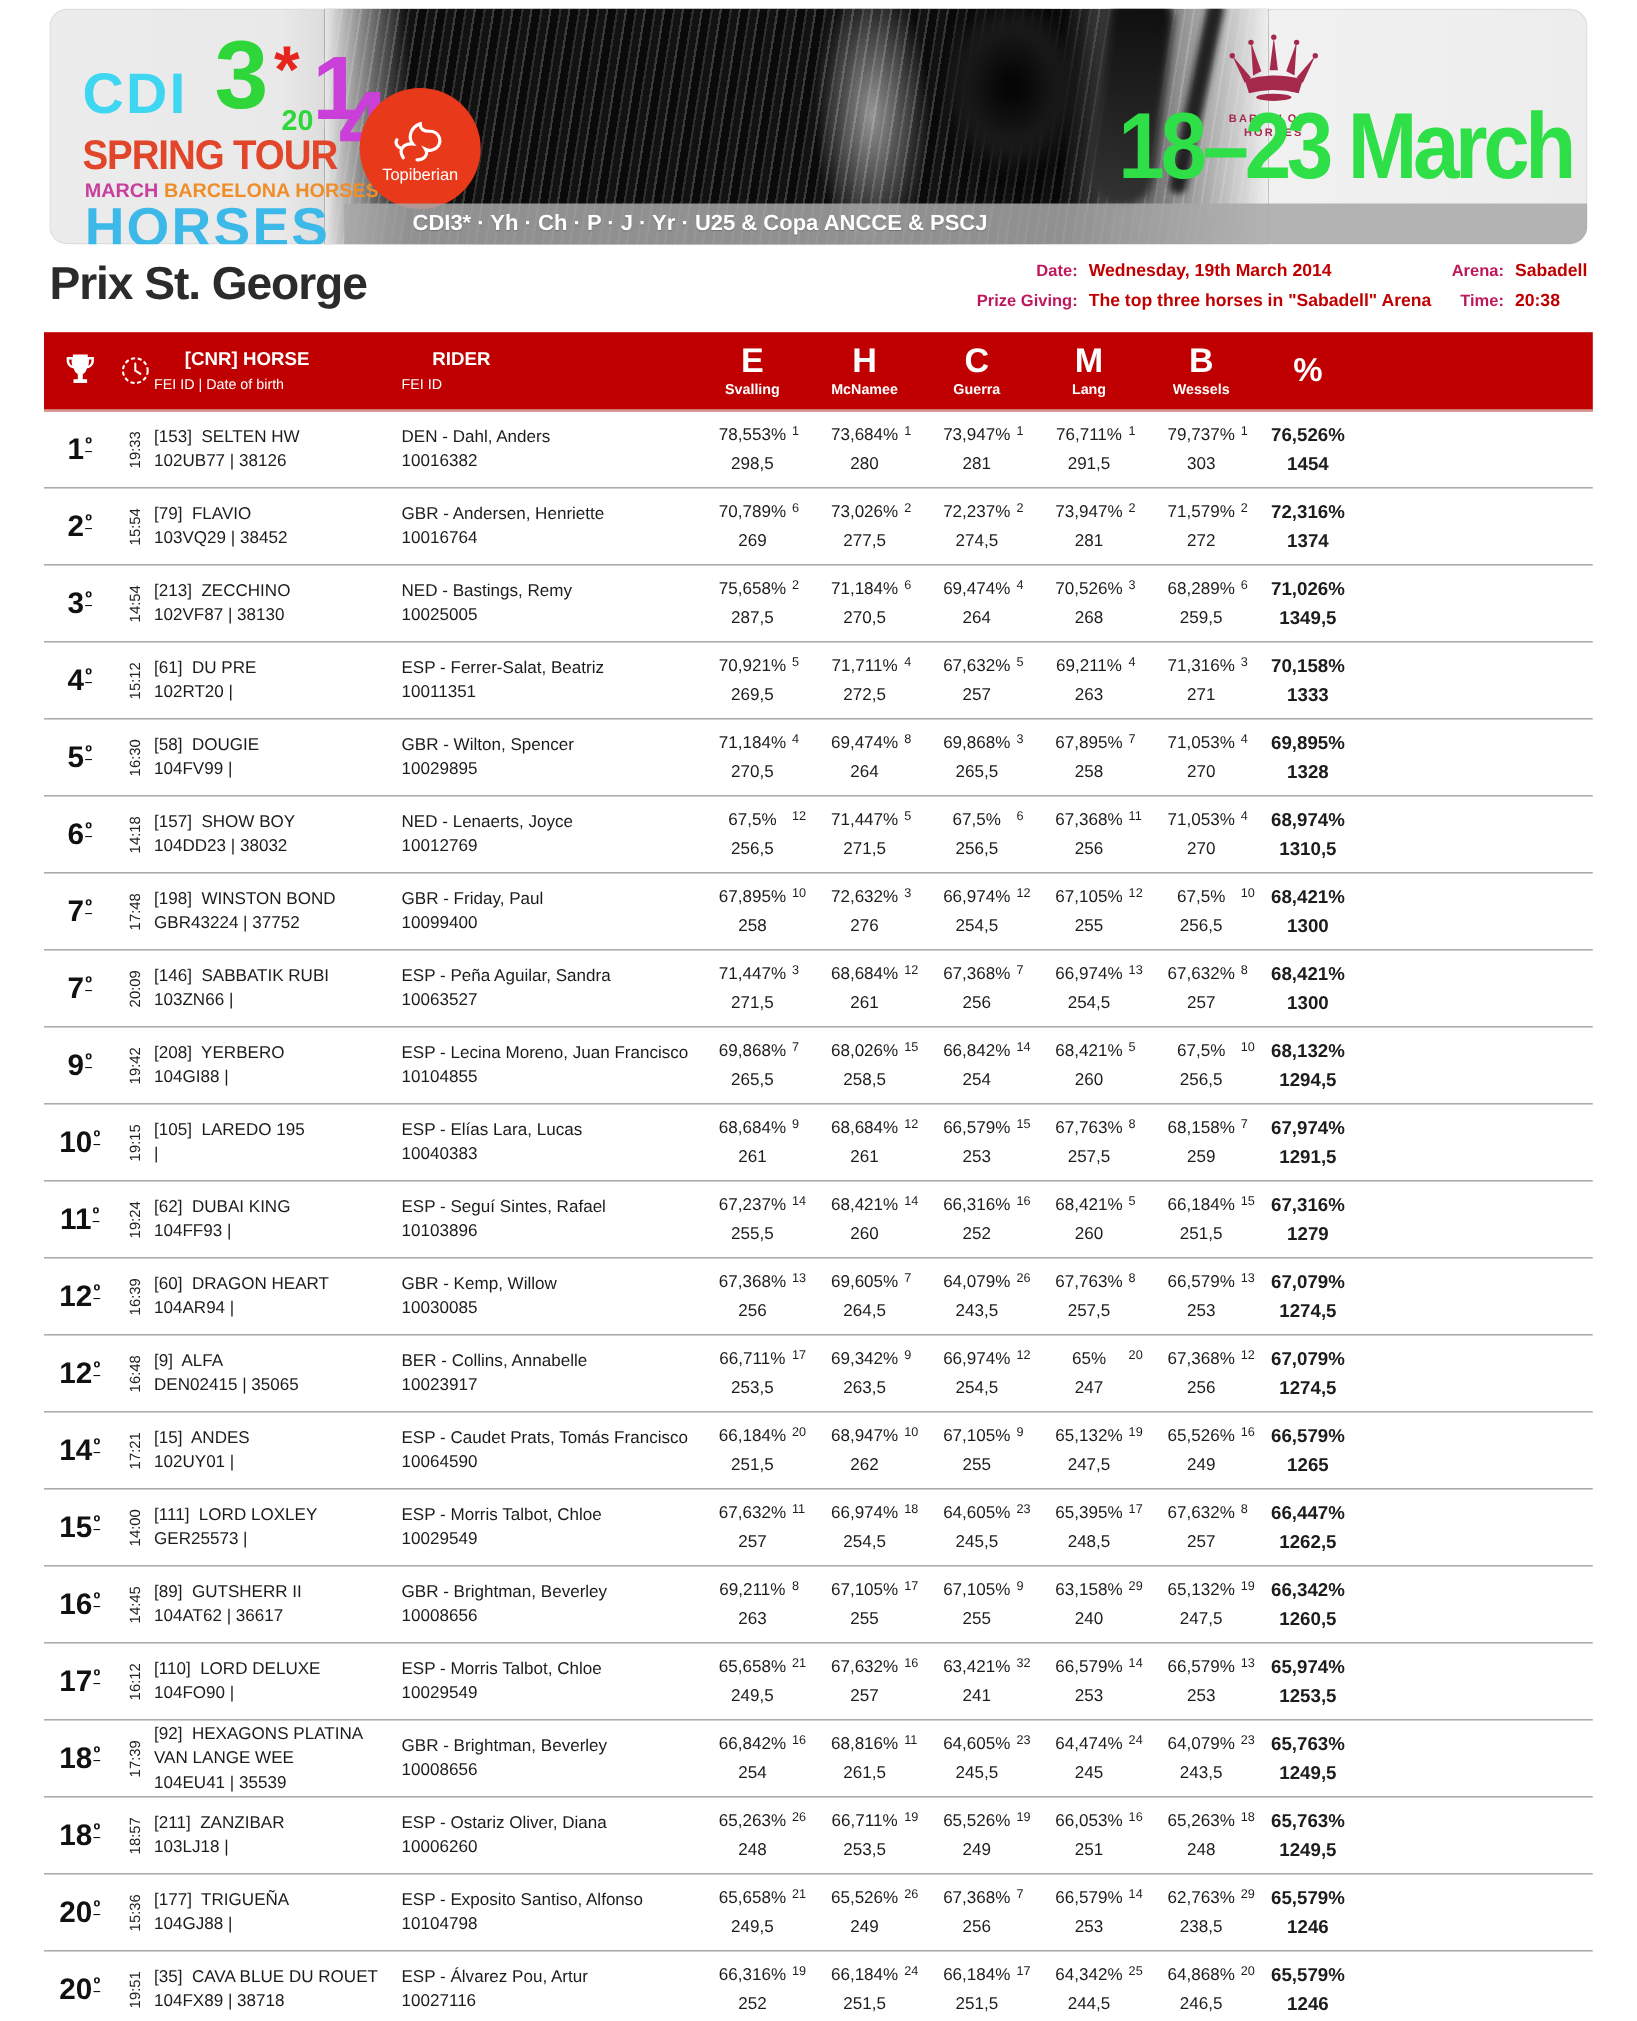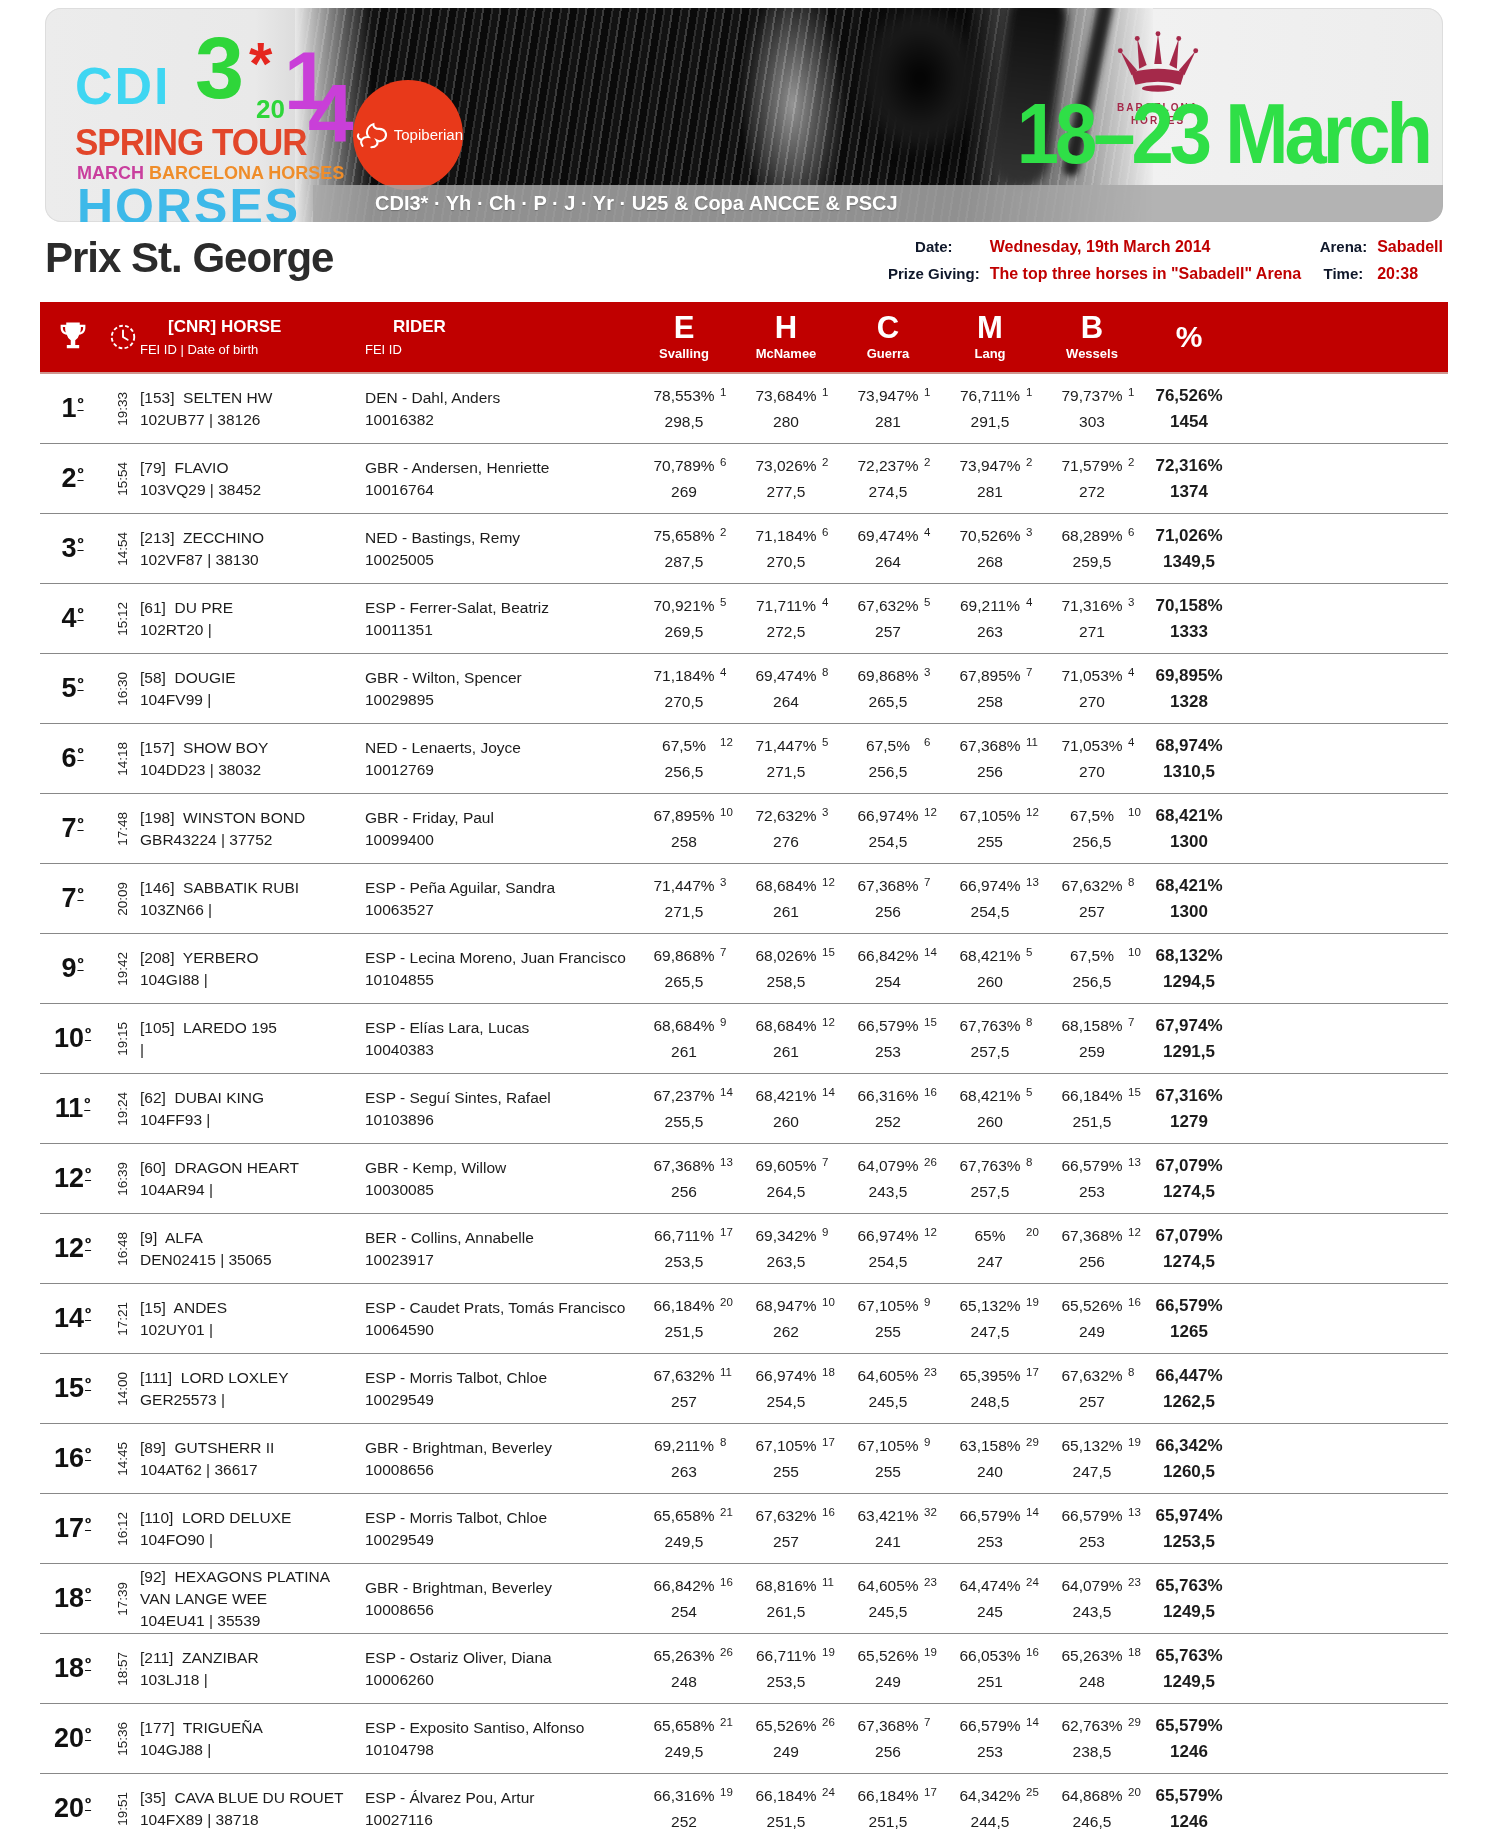--- a/index.html
+++ b/index.html
@@ -34,41 +34,41 @@
   .lg-star   { left:174px; top:14px; font-size:60px; color:#e5261f; }
   .lg-20     { left:181px; top:76px; font-size:26px; color:#2fd63a; }
   .lg-1      { left:209px; top:20px; font-size:82px; color:#c93fd8; }
   .lg-4      { left:233px; top:52px; font-size:82px; color:#c93fd8; }
   .lg-spring { left:0;   top:104px; font-size:35px; color:#e2462a; letter-spacing:-1px; transform:scaleY(1.08); }
   .lg-line3  { left:2px; top:144px; font-size:18px;text-align:center; }
   .lg-march  { position:static !important; color:#c93f9e; }
   .lg-bh     { position:static !important; color:#ef8d2a; }
   .lg-horses { left:2px; top:162px; font-size:50px; color:#3db9e9; letter-spacing:2px; }
 
-  .topi { position:absolute; left:308px; top:72px; width:110px; height:110px; border-radius:50%;
-    background:#e8391a; display:flex; align-items:center; justify-content:center; }
+  .topi { position:absolute; left:282px; top:72px; width:110px; height:110px; border-radius:50%;
+    background:#e8391a; display:flex; flex-direction:column; align-items:center; justify-content:center; }
   .topi svg { display:block; }
   .topi-text { color:#fff; font-size:15px; margin-top:-2px; }
 
   .crown-block { position:absolute; right:220px; top:22px; width:130px; text-align:center; }
   .crown-t1, .crown-t2 { color:#a5294a; font-size:10px; letter-spacing:2px; font-weight:700; margin-top:2px; }
   .dates { position:absolute; right:14px; bottom:40px; font-size:76px; font-weight:700;
     color:#2fdf47; letter-spacing:-4px; transform:scaleY(1.12); transform-origin:bottom right; white-space:nowrap; }
   .strip { position:absolute; left:268px; right:0; bottom:0; height:37px;
     background:rgba(168,168,168,.85); border-radius:0 0 16px 0;
     color:#fff; font-weight:700; font-size:20px; line-height:37px; padding-left:62px;
     text-shadow:0 1px 1px rgba(90,90,90,.6); white-space:nowrap; }
 
   
   .title-row { display:flex; align-items:flex-start; margin:12px 45px 4px 45px; height:64px; }
   h1.page-title { font-size:42px; font-weight:700; color:#2b2b2b; letter-spacing:-1px;text-align:center; }
   .meta { margin-left:auto; margin-top:4px; display:grid;
     grid-template-columns:max-content 320px max-content max-content;
     column-gap:10px; row-gap:9px; align-items:baseline; }
-  .meta .lbl { font-size:15px; font-weight:700; color:#0f172a; text-align:center; }
+  .meta .lbl { font-size:15px; font-weight:700; color:#be185d; text-align:right; }
   .meta .val { font-size:16px; font-weight:700; color:#c00000; }
 
   
   .table { margin:0 40px; }
   .thead { background:#c00000; color:#fff; display:flex; height:72px; align-items:center;
     border-bottom:2px solid #cf9790; }
   .c-pos   { width:65px;  flex:none; text-align:center; }
   .c-time  { width:35px;  flex:none; display:flex; align-items:center; justify-content:center; }
   .c-horse { width:225px; flex:none; padding-right:6px; }
   .c-rider { width:268px; flex:none; padding-right:6px; }

